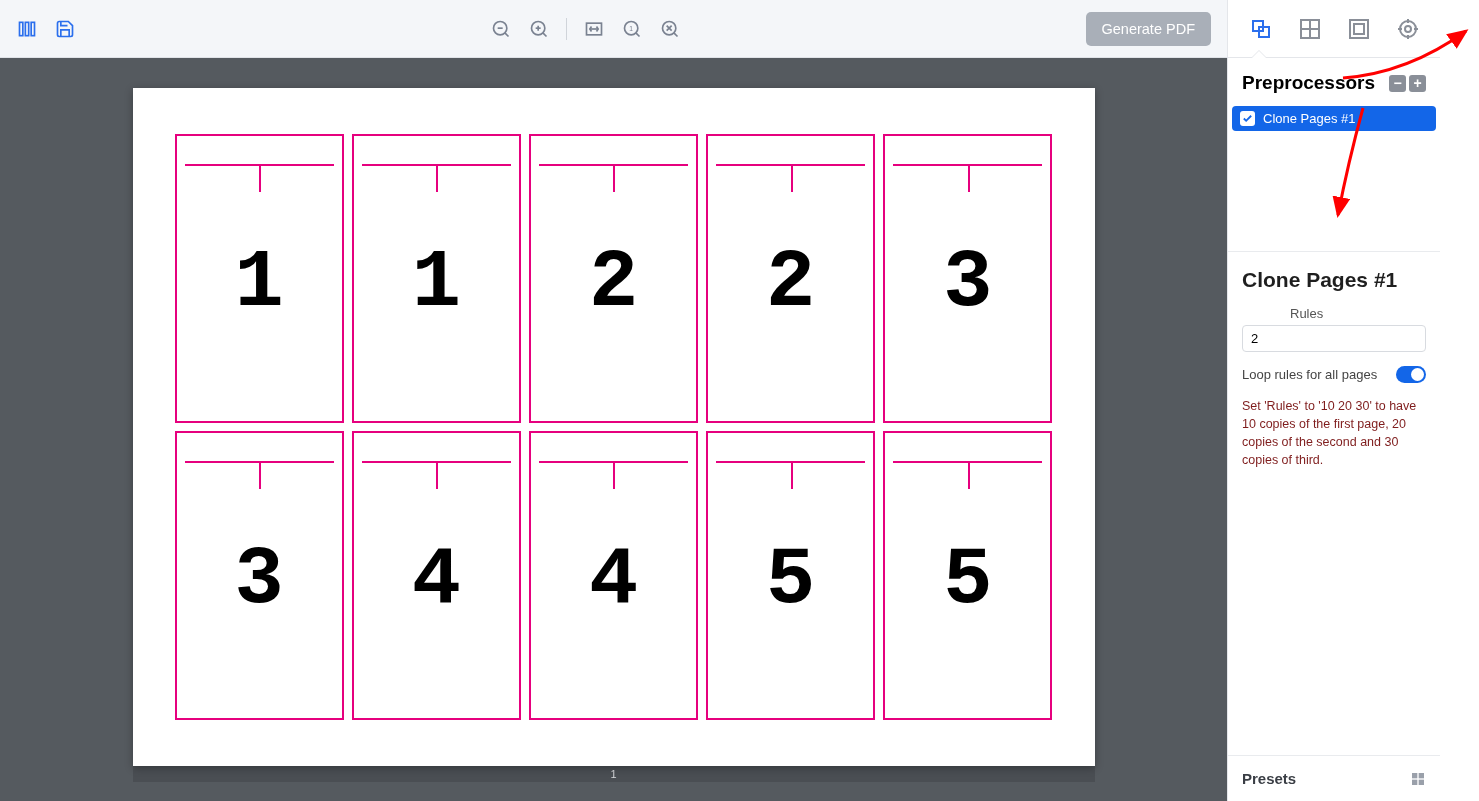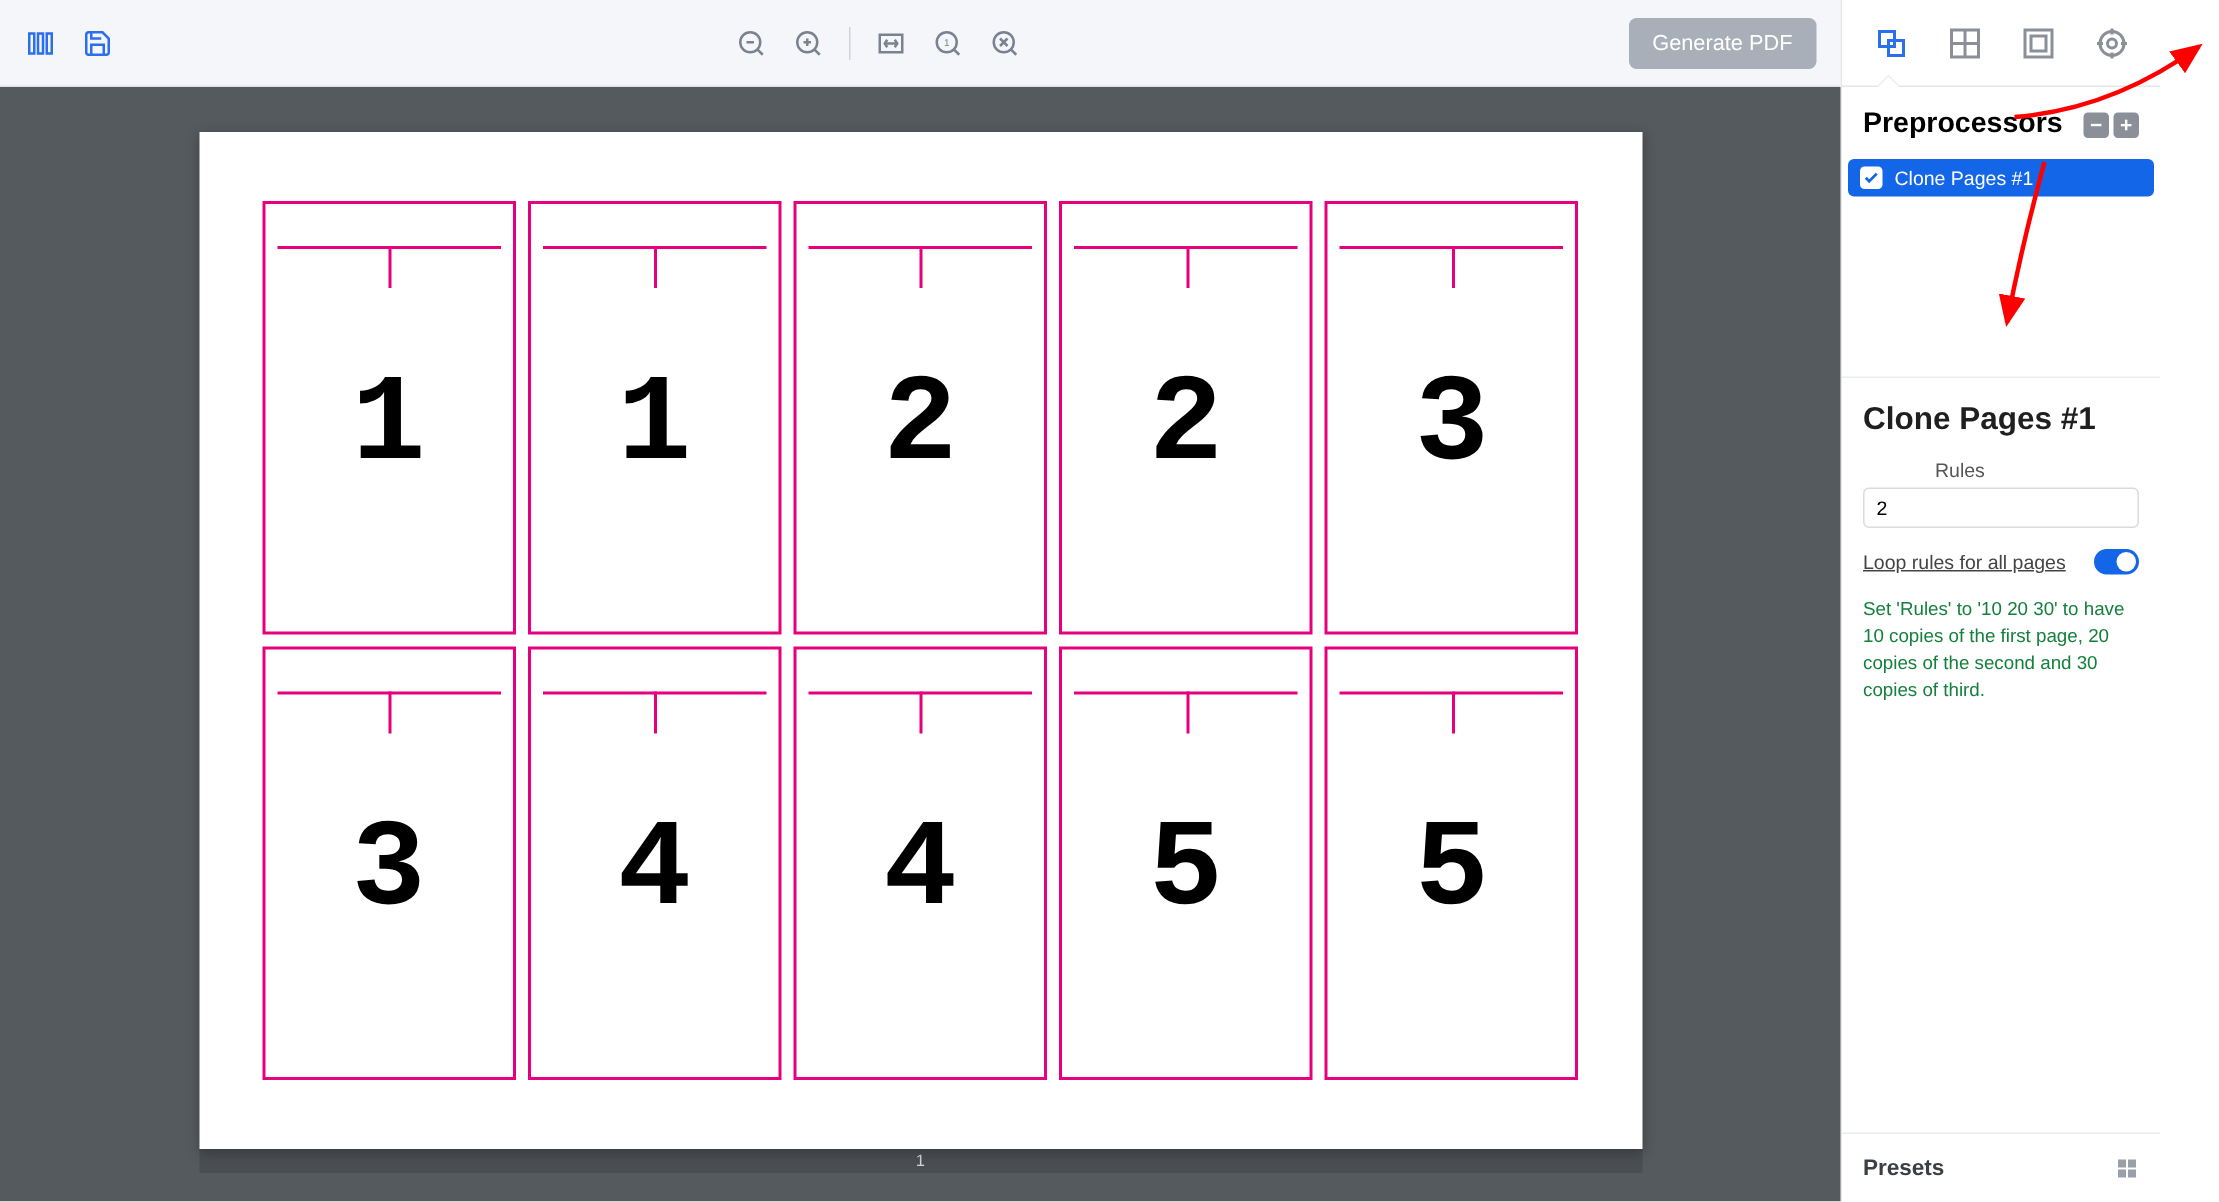--- a/index.html
+++ b/index.html
@@ -97,28 +97,28 @@
   }
   .chk { width:15px; height:15px; background:#fff; border-radius:3px; display:flex; align-items:center; justify-content:center; color:#1366e8;}
   
   .detail { padding: 16px 14px; font-size:13px; color:#444;}
   .detail h2 { font-size:21px; font-weight:700; margin-bottom:14px; color:#1f1f1f;}
   .field-label { font-size:13px; color:#555; margin-bottom:4px;margin-left:48px;}
   .field-input {
     width:100%; border:1px solid #d8dbe0; border-radius:4px; padding:5px 8px; font-size:13px;
     margin-bottom:14px;
   }
-  .row { display:flex; align-items:center; justify-content:space-between; margin-bottom:14px;text-decoration:underline;}
+  .row { display:flex; align-items:center; justify-content:space-between; margin-bottom:14px;}
   .toggle {
     width:30px; height:17px; background:#1366e8; border-radius:10px; position:relative; cursor:pointer;
   }
   .toggle::after {
     content:""; position:absolute; right:2px; top:2px; width:13px; height:13px; background:#fff; border-radius:50%;
   }
-  .hint { font-size:12.5px; color:#15803d; line-height:1.45; }
+  .hint { font-size:12.5px; color:#7f1d1d; line-height:1.45; }
   
   .presets {
     margin-top:auto; border-top:1px solid #e9ebee; padding:14px; display:flex; align-items:center; justify-content:space-between;
     font-size:15px; font-weight:600; color:#3a3e45;
   }
   .grid-icon { color:#9aa0aa; }
   
   
   .arrow { position:absolute; pointer-events:none; }
   svg { display:block; }

